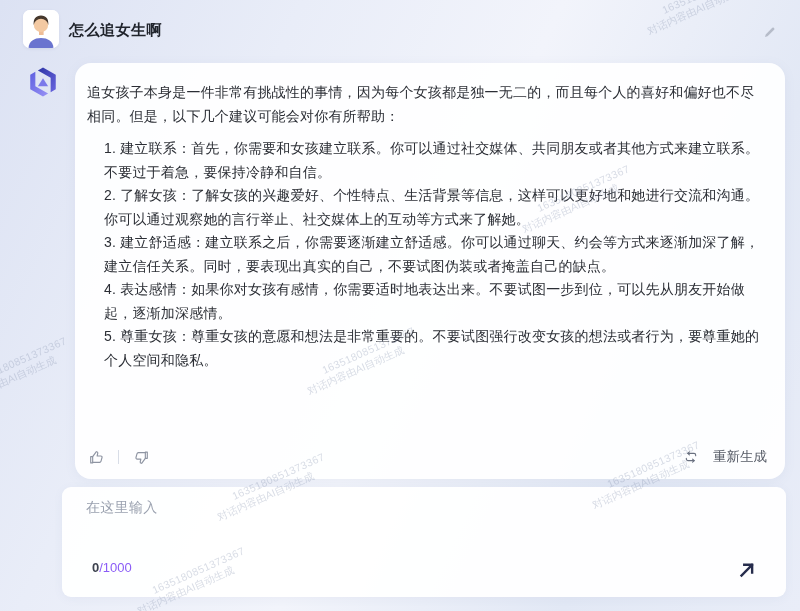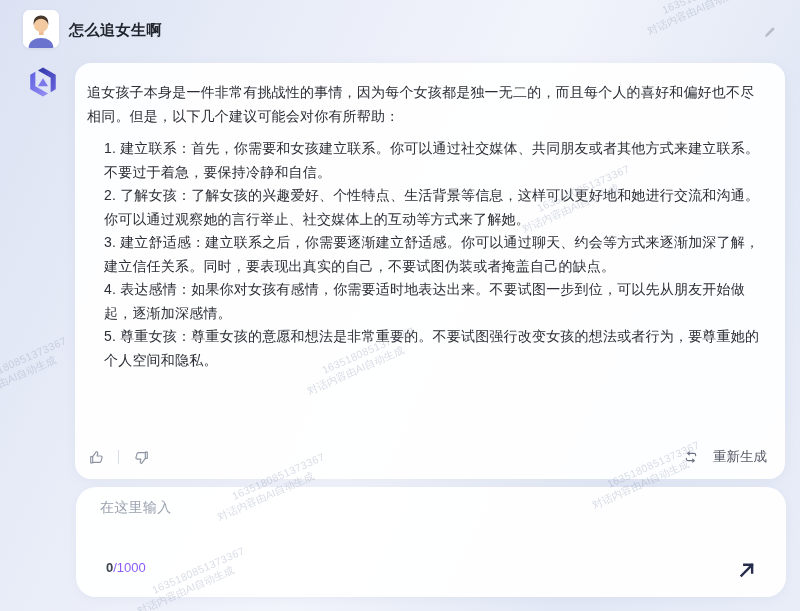--- a/index.html
+++ b/index.html
@@ -35,22 +35,22 @@
   
   .actions{position:absolute;left:12px;right:18px;bottom:9px;height:26px;
            display:flex;align-items:center;justify-content:space-between;z-index:6;}
   .vote-group{display:flex;align-items:center;}
   .vote-btn{width:18px;height:18px;cursor:pointer;display:flex;align-items:center;justify-content:center;}
   .vote-divider{width:1px;height:14px;background:#d8dde7;margin:0 13px;}
   .regen-btn{display:flex;align-items:center;gap:14px;color:#565b66;font-size:13.5px;cursor:pointer;}
 
   
   .composer{position:absolute;left:62px;top:487px;right:14px;height:110px;z-index:5;
-      background:rgba(255,255,255,0.95);border-radius:20px;
-      box-shadow:0 2px 10px rgba(110,122,170,0.07);box-sizing:border-box;margin-left:14px;}
+      background:rgba(255,255,255,0.95);border-radius:9px;
+      box-shadow:0 2px 10px rgba(110,122,170,0.07);box-sizing:border-box;}
   .composer textarea{position:absolute;left:24px;top:12px;right:70px;height:44px;
       border:none;outline:none;background:transparent;resize:none;
       font-family:inherit;font-size:14px;color:#333;padding:0;letter-spacing:.3px;}
   .composer textarea::placeholder{color:#9aa1af;}
   .char-counter{position:absolute;left:30px;bottom:22px;font-size:13px;}
   .char-counter .cc-num{color:#3d434f;font-weight:bold;}
   .char-counter .cc-lim{color:#8b5cf6;}
   .send-btn{position:absolute;right:28px;bottom:16px;width:22px;height:22px;cursor:pointer;
             display:flex;align-items:center;justify-content:center;}
 </style>

